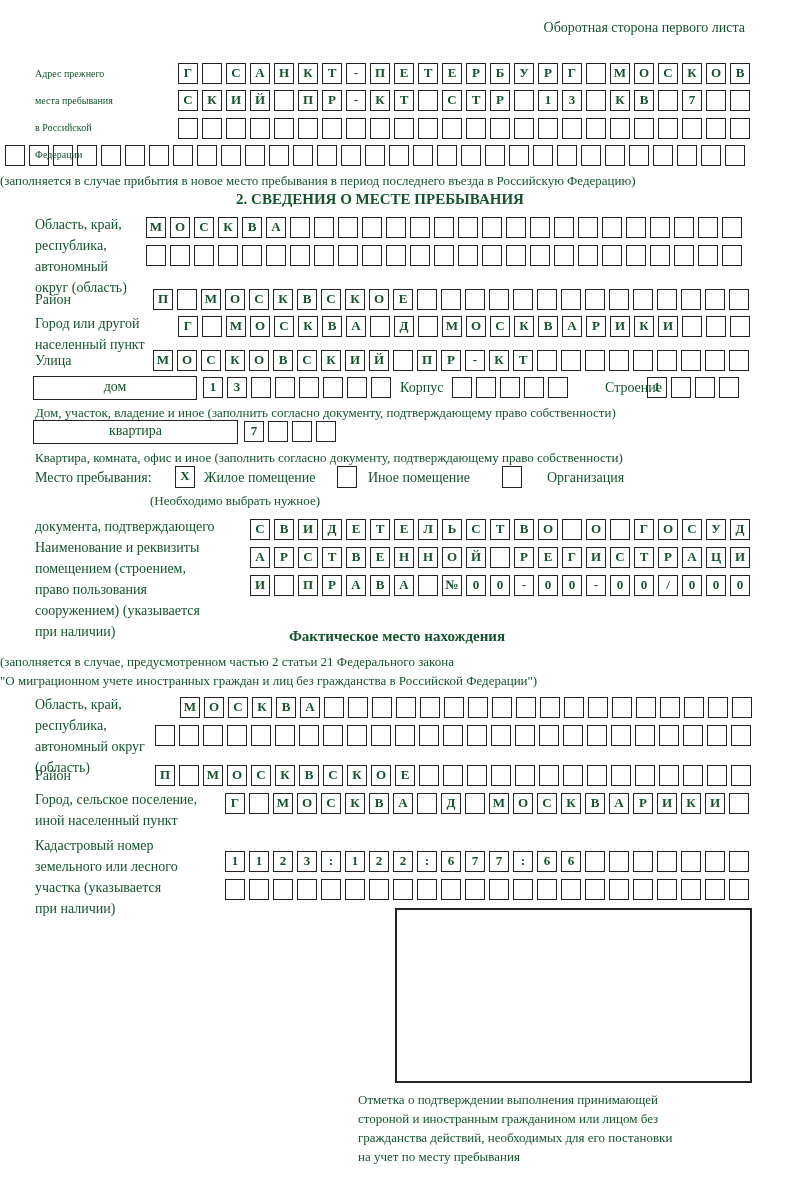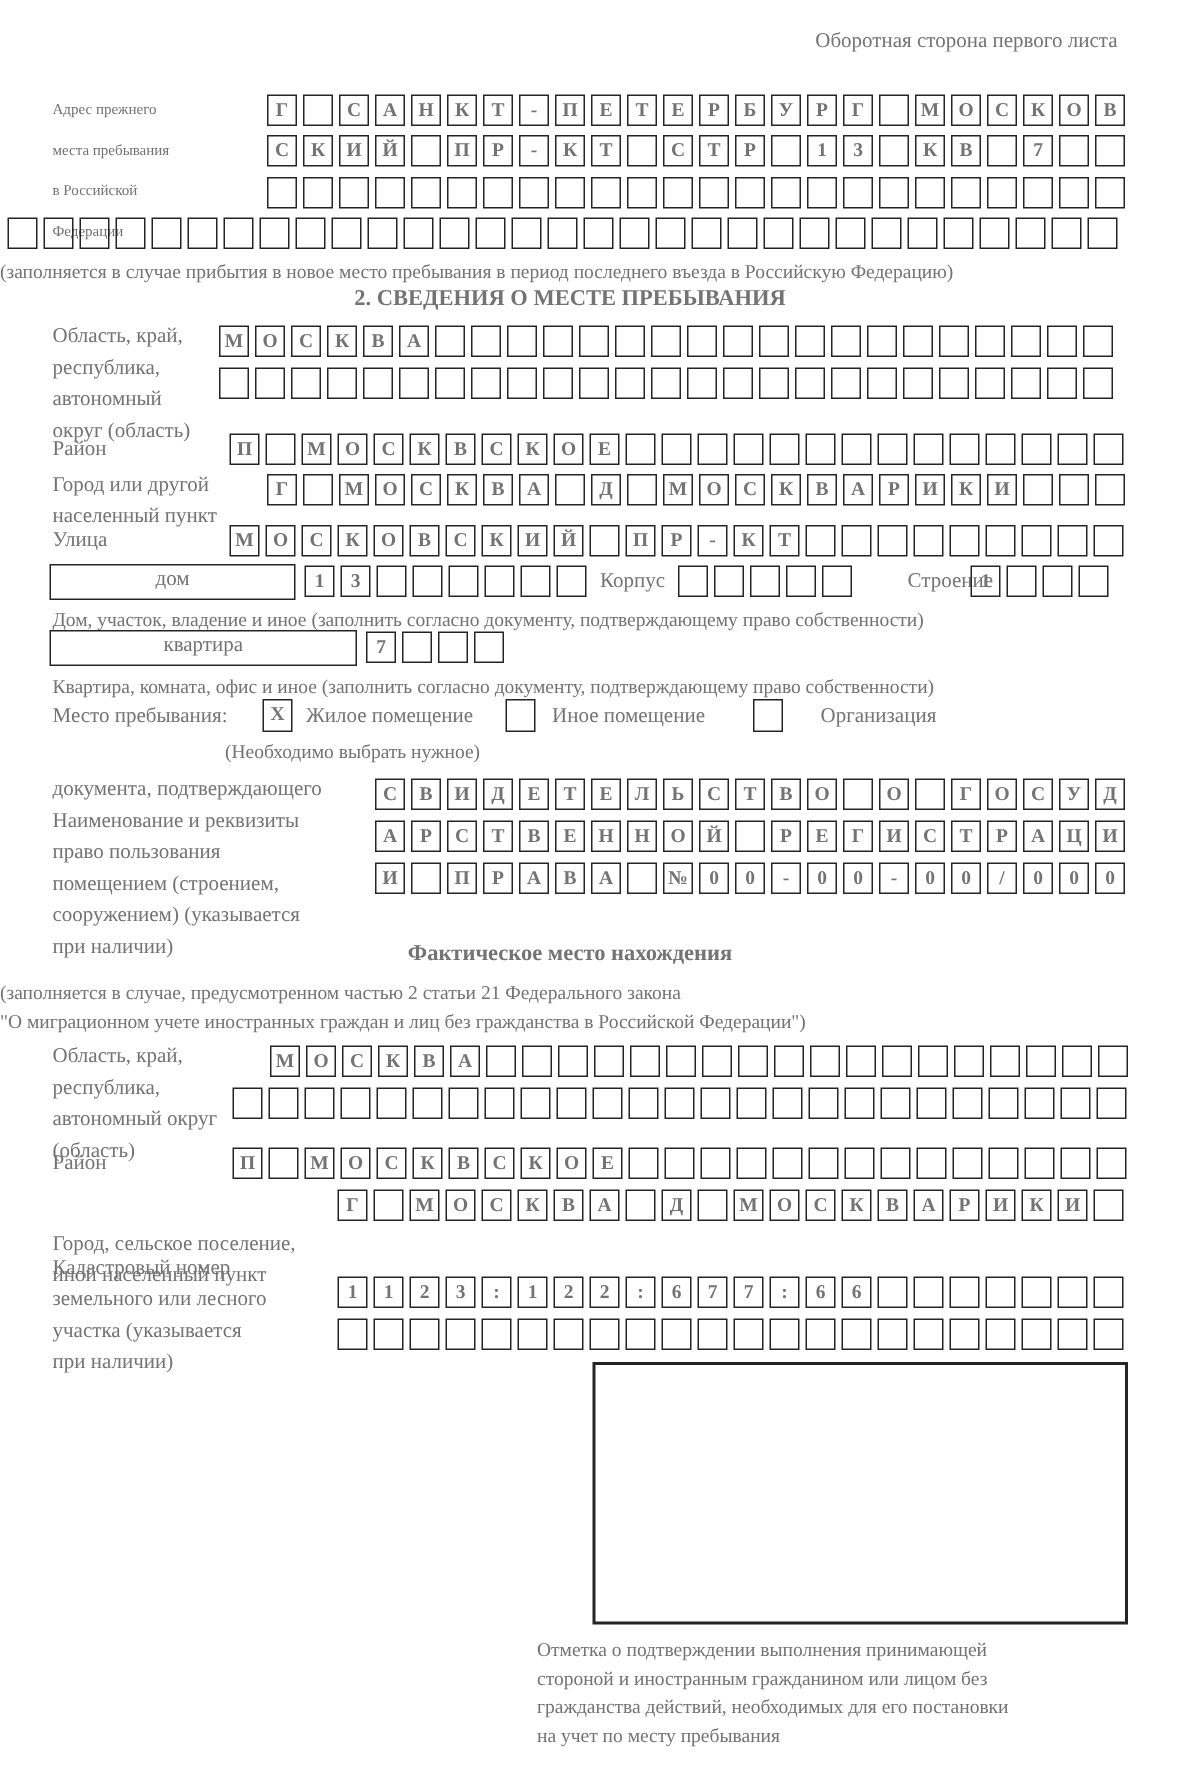--- a/index.html
+++ b/index.html
@@ -1,18 +1,18 @@
 <!DOCTYPE html>
 <html><head>
 <meta charset="utf-8">
 <style>
   html,body { margin:0; padding:0; background:#ffffff; }
   .sheet {
     position:relative; width:800px; height:1180px; background:#ffffff;
-    font-family:"Liberation Serif","DejaVu Serif",serif; color:#737373; overflow:hidden;
+    font-family:"Liberation Serif","DejaVu Serif",serif; color:#14532d; overflow:hidden;
   }
   .abs { position:absolute; }
   .lbl { font-size:14px; line-height:21px; }
   .lbl-wide { font-size:10px; line-height:27px; }
   .cap { font-size:13px; line-height:19px; }
   .ttl { font-size:15px; font-weight:bold; text-align:center; }
   .hdr { font-size:14px; text-align:right; }
   .grid { white-space:nowrap; height:21px; }
   .cell {
     display:inline-block; box-sizing:border-box; vertical-align:top;
@@ -89,48 +89,48 @@
   <div class="abs lbl" style="left:204px; top:467px;">Жилое помещение</div>
   <div class="abs cbox" style="left:337px; top:466px;"></div>
   <div class="abs lbl" style="left:368px; top:467px;">Иное помещение</div>
   <div class="abs cbox" style="left:502px; top:466px;"></div>
   <div class="abs lbl" style="left:547px; top:467px;">Организация</div>
   <div class="abs cap center" style="left:150px; top:491px; width:360px;">(Необходимо выбрать нужное)</div>
 
   <div class="abs lbl" style="left:35px; top:516px; width:215px;">
       <div>документа, подтверждающего</div>
       <div>Наименование и реквизиты</div>
+      <div>помещением (строением,</div>
       <div>право пользования</div>
-      <div>помещением (строением,</div>
       <div>сооружением) (указывается</div>
       <div>при наличии)</div>
     </div>
   <div class="abs grid" style="left:250px; top:519px;"><span class="cell">С</span><span class="cell">В</span><span class="cell">И</span><span class="cell">Д</span><span class="cell">Е</span><span class="cell">Т</span><span class="cell">Е</span><span class="cell">Л</span><span class="cell">Ь</span><span class="cell">С</span><span class="cell">Т</span><span class="cell">В</span><span class="cell">О</span><span class="cell"></span><span class="cell">О</span><span class="cell"></span><span class="cell">Г</span><span class="cell">О</span><span class="cell">С</span><span class="cell">У</span><span class="cell">Д</span></div>
   <div class="abs grid" style="left:250px; top:547px;"><span class="cell">А</span><span class="cell">Р</span><span class="cell">С</span><span class="cell">Т</span><span class="cell">В</span><span class="cell">Е</span><span class="cell">Н</span><span class="cell">Н</span><span class="cell">О</span><span class="cell">Й</span><span class="cell"></span><span class="cell">Р</span><span class="cell">Е</span><span class="cell">Г</span><span class="cell">И</span><span class="cell">С</span><span class="cell">Т</span><span class="cell">Р</span><span class="cell">А</span><span class="cell">Ц</span><span class="cell">И</span></div>
   <div class="abs grid" style="left:250px; top:575px;"><span class="cell">И</span><span class="cell"></span><span class="cell">П</span><span class="cell">Р</span><span class="cell">А</span><span class="cell">В</span><span class="cell">А</span><span class="cell"></span><span class="cell">№</span><span class="cell">0</span><span class="cell">0</span><span class="cell">-</span><span class="cell">0</span><span class="cell">0</span><span class="cell">-</span><span class="cell">0</span><span class="cell">0</span><span class="cell">/</span><span class="cell">0</span><span class="cell">0</span><span class="cell">0</span></div>
 
-  <div class="abs ttl" style="left:0px; top:628px; width:760px;">Фактическое место нахождения</div>
+  <div class="abs ttl" style="left:0px; top:628px; width:760px;padding-left:17px;">Фактическое место нахождения</div>
   <div class="abs cap center" style="left:0px; top:652px; width:760px;">
       <div>(заполняется в случае, предусмотренном частью 2 статьи 21 Федерального закона</div>
       <div>"О миграционном учете иностранных граждан и лиц без гражданства в Российской Федерации")</div>
     </div>
 
   <div class="abs lbl" style="left:35px; top:694px; width:160px;">
       <div>Область, край,</div>
       <div>республика,</div>
       <div>автономный округ</div>
       <div>(область)</div>
     </div>
   <div class="abs grid" style="left:180px; top:697px;"><span class="cell">М</span><span class="cell">О</span><span class="cell">С</span><span class="cell">К</span><span class="cell">В</span><span class="cell">А</span><span class="cell"></span><span class="cell"></span><span class="cell"></span><span class="cell"></span><span class="cell"></span><span class="cell"></span><span class="cell"></span><span class="cell"></span><span class="cell"></span><span class="cell"></span><span class="cell"></span><span class="cell"></span><span class="cell"></span><span class="cell"></span><span class="cell"></span><span class="cell"></span><span class="cell"></span><span class="cell"></span></div>
   <div class="abs grid" style="left:155px; top:725px;"><span class="cell"></span><span class="cell"></span><span class="cell"></span><span class="cell"></span><span class="cell"></span><span class="cell"></span><span class="cell"></span><span class="cell"></span><span class="cell"></span><span class="cell"></span><span class="cell"></span><span class="cell"></span><span class="cell"></span><span class="cell"></span><span class="cell"></span><span class="cell"></span><span class="cell"></span><span class="cell"></span><span class="cell"></span><span class="cell"></span><span class="cell"></span><span class="cell"></span><span class="cell"></span><span class="cell"></span><span class="cell"></span></div>
 
   <div class="abs lbl" style="left:35px; top:765px;">Район</div>
   <div class="abs grid" style="left:155px; top:765px;"><span class="cell">П</span><span class="cell"></span><span class="cell">М</span><span class="cell">О</span><span class="cell">С</span><span class="cell">К</span><span class="cell">В</span><span class="cell">С</span><span class="cell">К</span><span class="cell">О</span><span class="cell">Е</span><span class="cell"></span><span class="cell"></span><span class="cell"></span><span class="cell"></span><span class="cell"></span><span class="cell"></span><span class="cell"></span><span class="cell"></span><span class="cell"></span><span class="cell"></span><span class="cell"></span><span class="cell"></span><span class="cell"></span><span class="cell"></span></div>
 
-  <div class="abs lbl" style="left:35px; top:789px; width:195px;margin-top:30px;">
+  <div class="abs lbl" style="left:35px; top:789px; width:195px;">
       <div>Город, сельское поселение,</div>
       <div>иной населенный пункт</div>
     </div>
   <div class="abs grid" style="left:225px; top:793px;"><span class="cell">Г</span><span class="cell"></span><span class="cell">М</span><span class="cell">О</span><span class="cell">С</span><span class="cell">К</span><span class="cell">В</span><span class="cell">А</span><span class="cell"></span><span class="cell">Д</span><span class="cell"></span><span class="cell">М</span><span class="cell">О</span><span class="cell">С</span><span class="cell">К</span><span class="cell">В</span><span class="cell">А</span><span class="cell">Р</span><span class="cell">И</span><span class="cell">К</span><span class="cell">И</span><span class="cell"></span></div>
 
   <div class="abs lbl" style="left:35px; top:835px; width:190px;">
       <div>Кадастровый номер</div>
       <div>земельного или лесного</div>
       <div>участка (указывается</div>
       <div>при наличии)</div>

